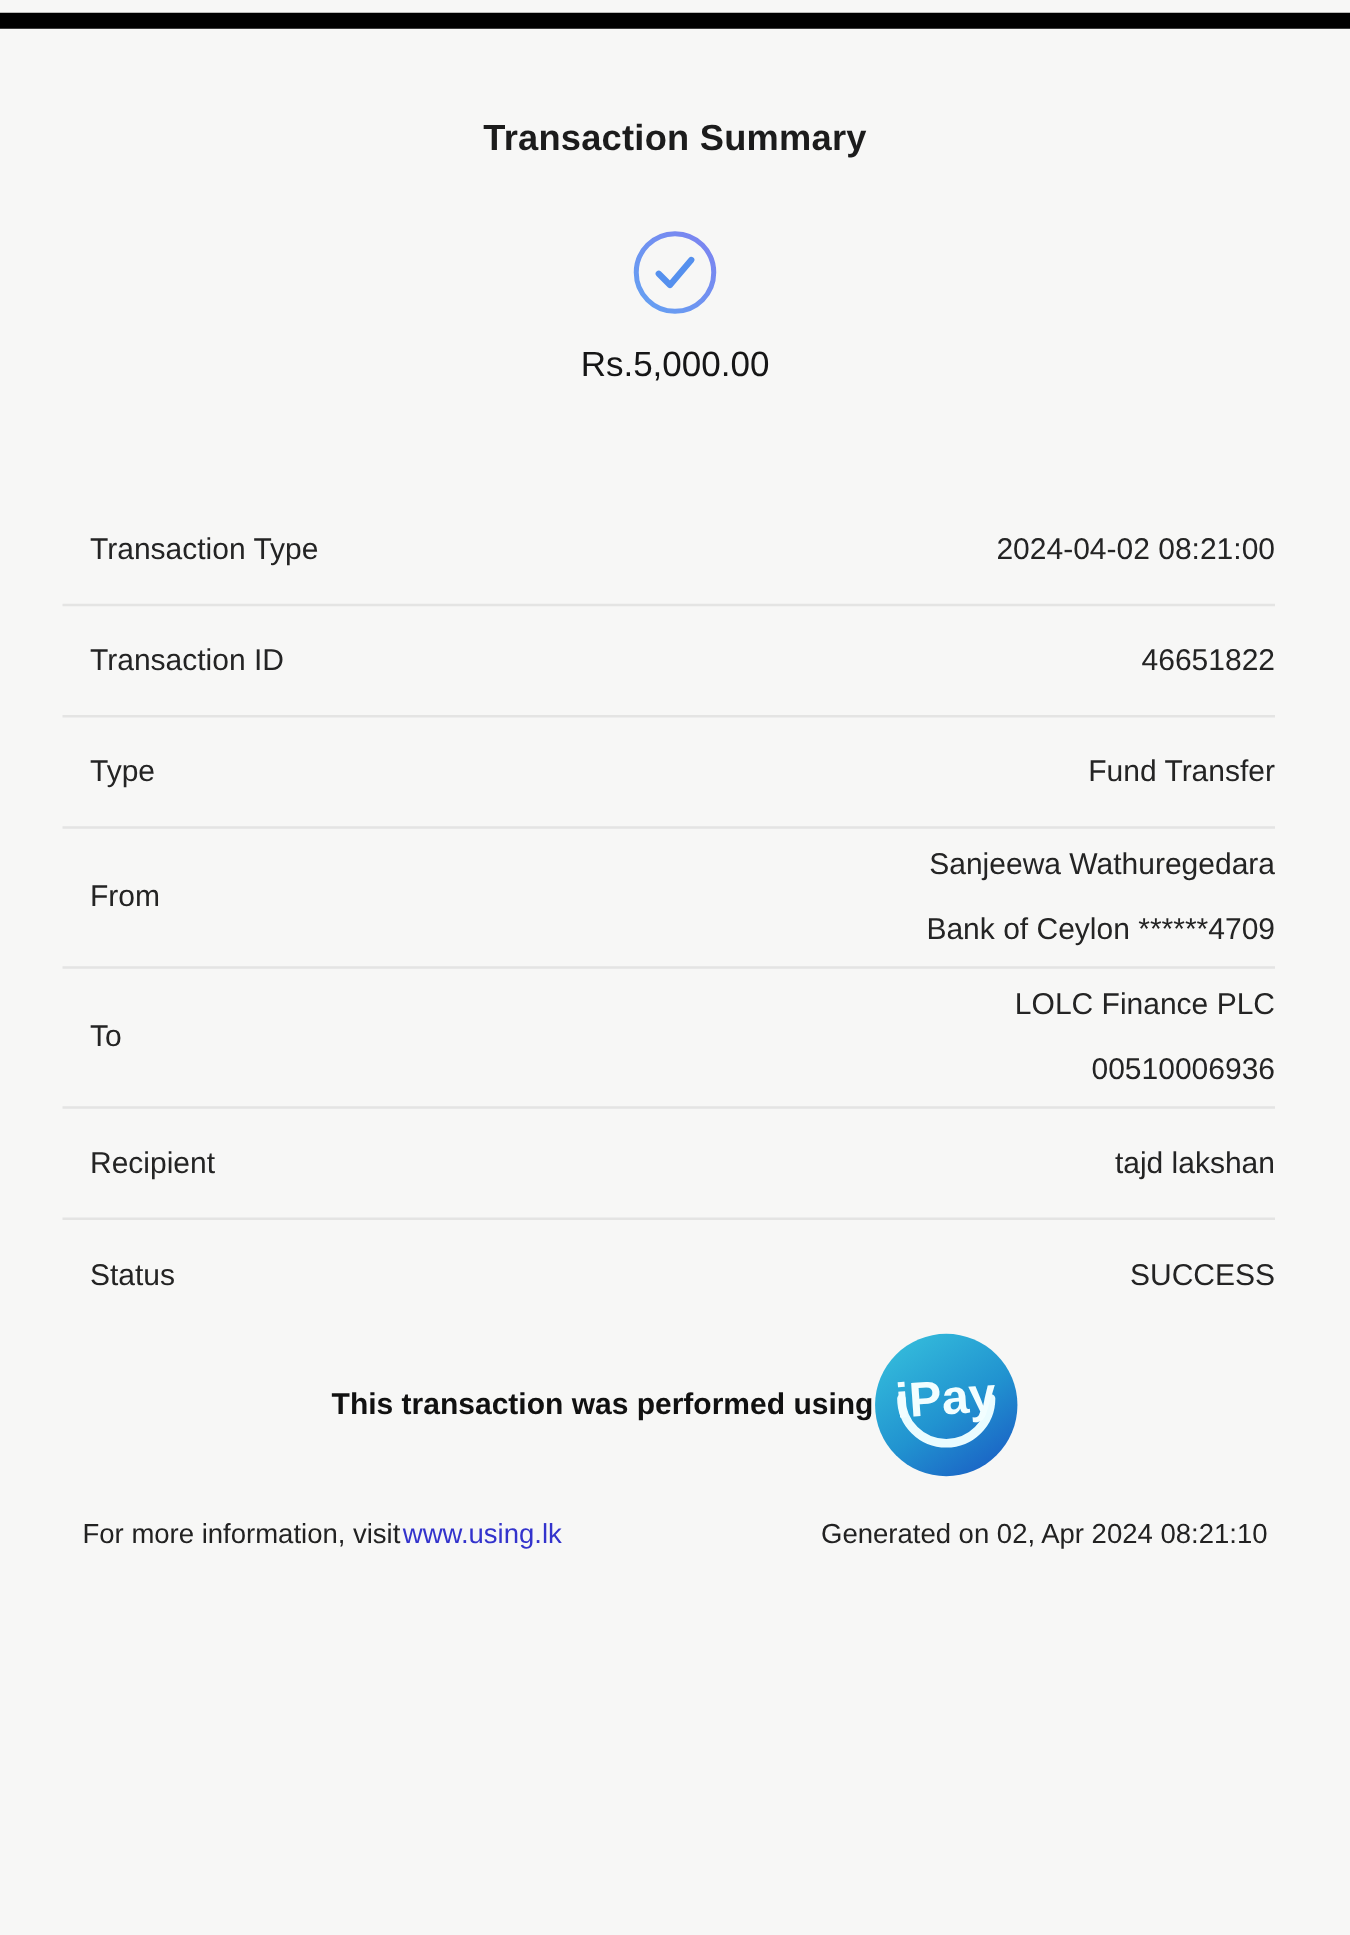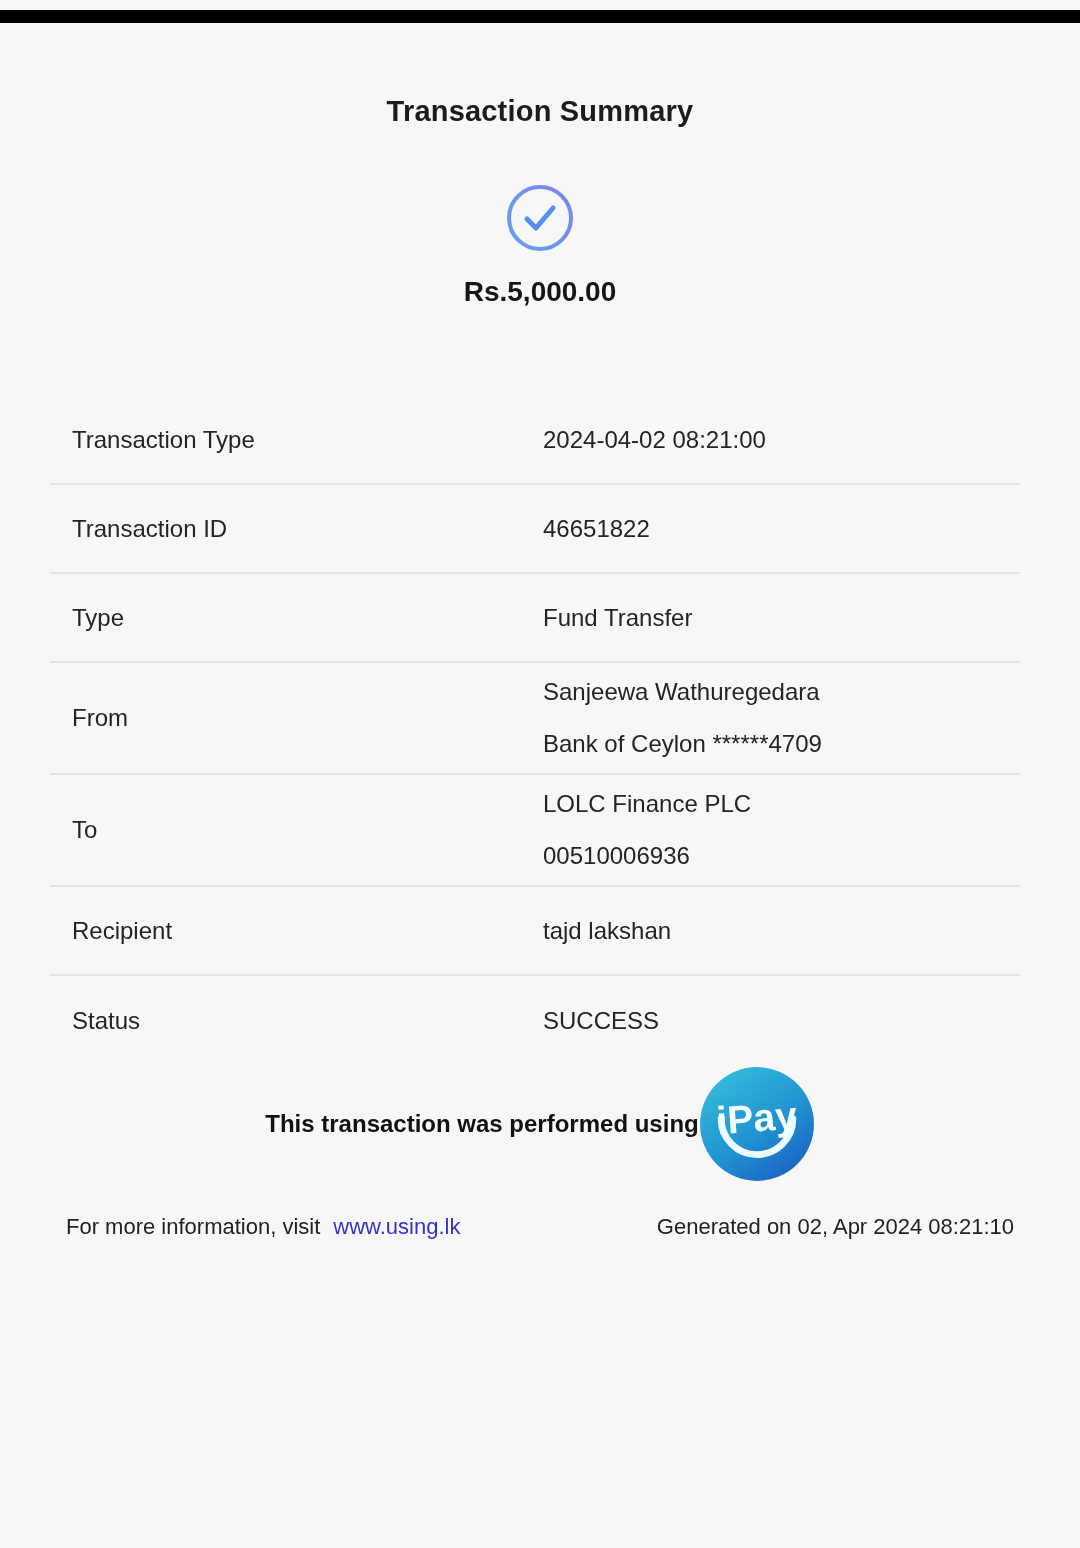--- a/index.html
+++ b/index.html
@@ -30,21 +30,21 @@
   }
   .check-wrap {
     margin-top: 55px;
     display: flex;
     justify-content: center;
   }
   .amount {
     margin-top: 23px;
     text-align: center;
     font-size: 28px;
-    font-weight: bold;
+    font-weight: normal;
     color: #161616;
   }
   .tx-table {
     margin: 88px 60px 0 50px;
   }
   .tx-row {
     display: flex;
     align-items: center;
     min-height: 89px;
     border-bottom: 2px solid #e4e4e3;
@@ -56,21 +56,21 @@
     padding-left: 22px;
     font-size: 24px;
     color: #242424;
     flex-shrink: 0;
   }
   .tx-value {
     flex: 1;
     font-size: 24px;
     color: #242424;
   }
-  .tx-value .vline { line-height: 52px; }
+  .tx-value .vline { line-height: 52px; text-align: right; }
   .performed {
     margin-top: 1px;
     display: flex;
     align-items: center;
     justify-content: center;
     gap: 0;
   }
   .performed-text {
     font-size: 24px;
     font-weight: bold;
@@ -82,21 +82,21 @@
     color: #222222;
   }
   .footer-row {
     margin: 32px 66px 0 66px;
     display: flex;
     justify-content: space-between;
     align-items: baseline;
     font-size: 22px;
     color: #222222;
   }
-  .footer-left { display: inline-flex; gap: 13px; }
+  .footer-left { display: inline-flex; gap: 2px; }
   .ipay-link {
     color: #3333cc;
     text-decoration: none;
     cursor: pointer;
   }
   .bottom-bar {
     position: absolute;
     left: 0; right: 0; bottom: 0;
     height: 8px;
     background: #101010;

